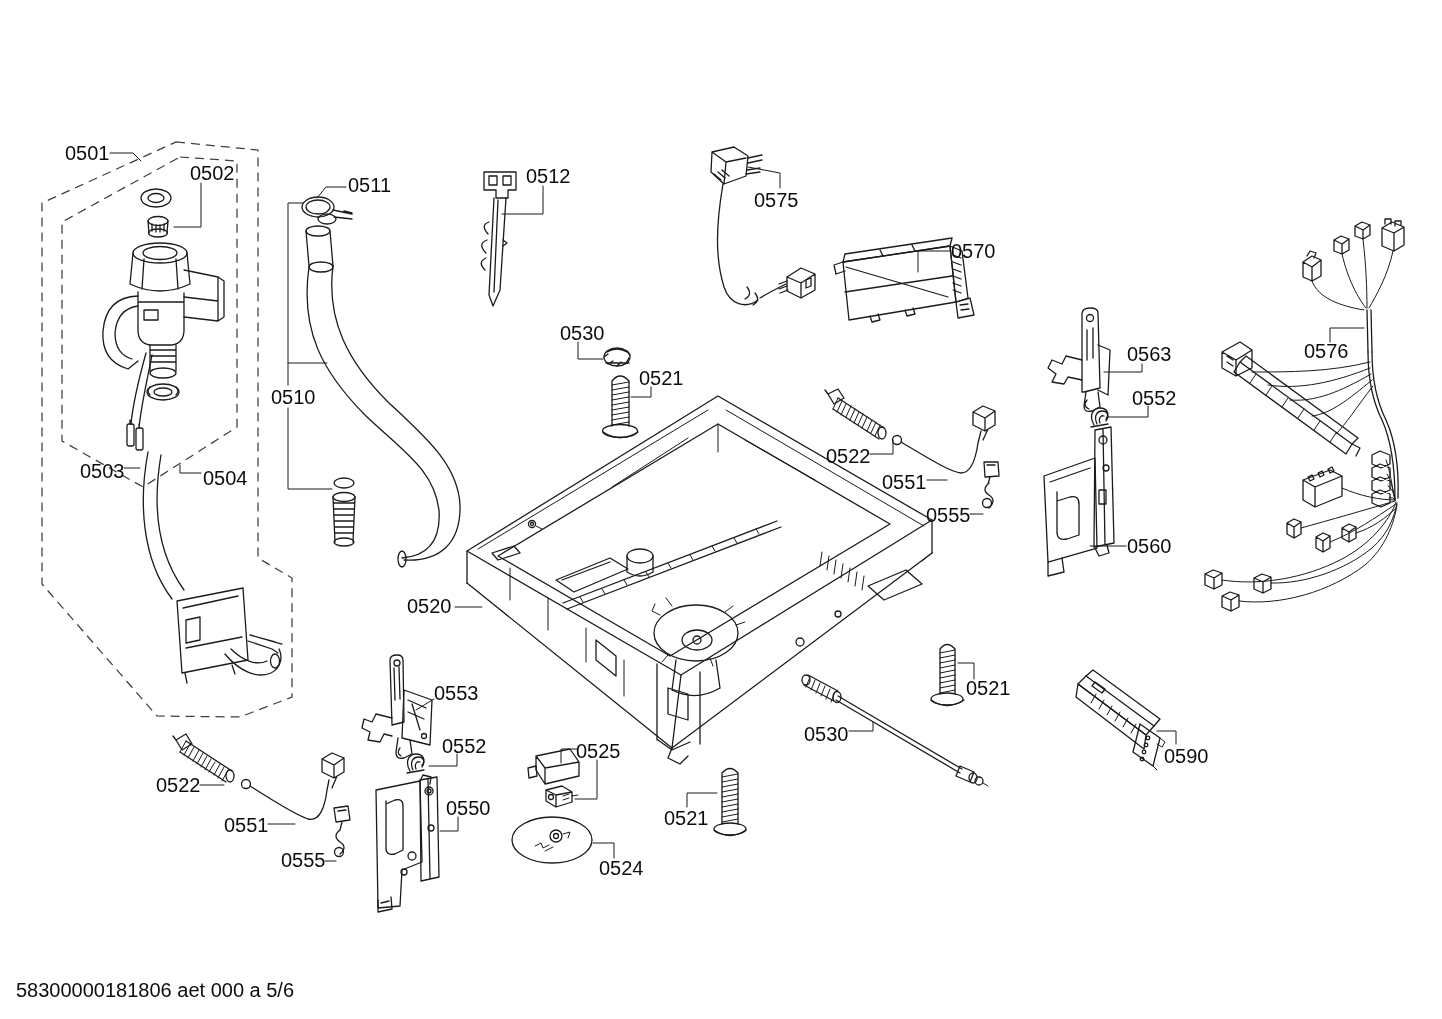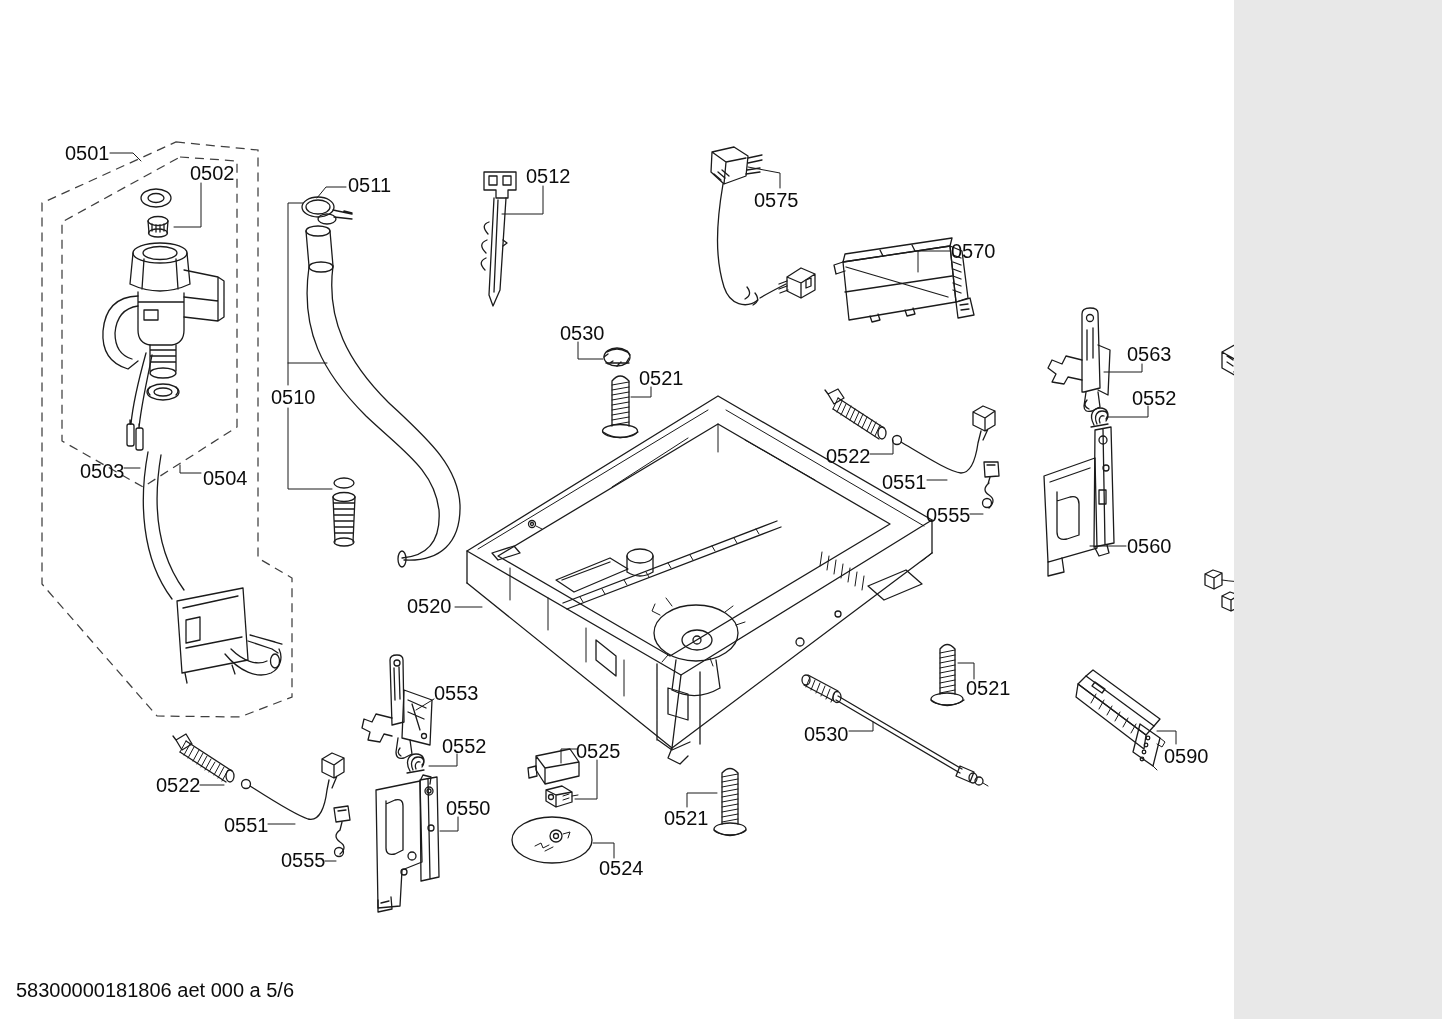--- a/index.html
+++ b/index.html
@@ -1,16 +1,16 @@
 <!DOCTYPE html>
 <html><head>
 <meta charset="utf-8">
 <style>
   html,body{margin:0;padding:0;background:#e8e8e8;}
-  .page{width:1234px;height:1019px;background:#ffffff;position:relative;overflow:hidden;}
+  .page{width:1442px;height:1019px;background:#ffffff;position:relative;overflow:hidden;}
   svg{display:block;}
   .art{stroke:#1b1b1b;fill:none;stroke-width:1.3;stroke-linecap:round;stroke-linejoin:round;}
   .thin{stroke-width:1;}
   .dashed{stroke:#3f3f3f;stroke-width:1.25;fill:none;stroke-dasharray:9 6;}
   .labels text{font-family:"Liberation Sans",sans-serif;font-size:20px;fill:#0d0d0d;stroke:none;}
   .ftr{font-family:"Liberation Sans",sans-serif;font-size:20px;fill:#0d0d0d;stroke:none;}
 </style>
 </head>
 <body>
 

